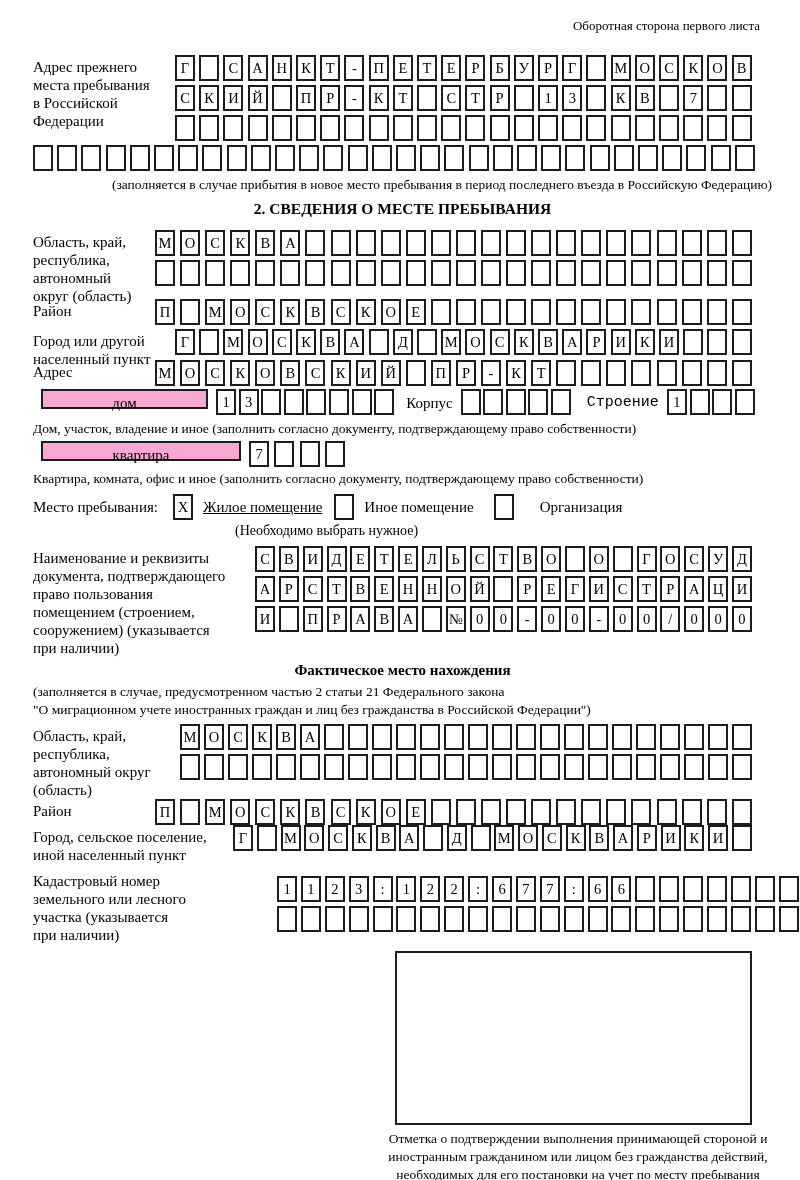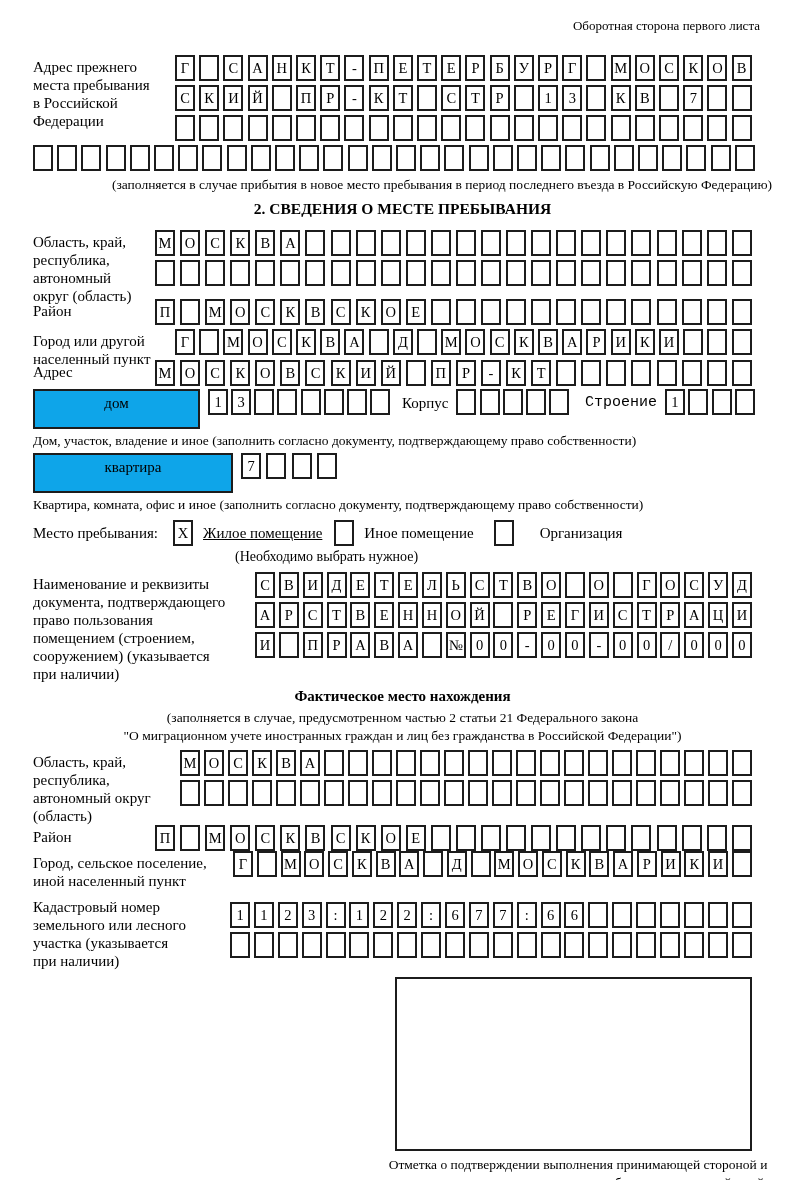--- a/index.html
+++ b/index.html
@@ -27,21 +27,21 @@
   .sec-title { font-weight:bold; text-align:center; font-size:15.5px; margin-top:7px; }
   .reg2 { margin-top:12px; }
   .reg2 .lbl, .dist2 .lbl, .street2 .lbl { width:122px; }
   .reg2 .cellrow, .dist2 .cellrow, .street2 .cellrow { width:597px; }
   .dist2 { margin-top:-6px; }
   .city2 { margin-top:4px; }
   .city2 .lbl { width:142px; }
   .city2 .cellrow { width:577px; }
   .street2 { margin-top:-8px; }
   .house-row { display:flex; align-items:flex-start; margin-top:3px; width:722px; }
-  .wbox { flex:none; border:2px solid #1c1c1c; height:40px; text-align:center; line-height:24px; background:#0ea5e9; }
+  .wbox { flex:none; border:2px solid #1c1c1c; height:20px; text-align:center; line-height:24px; background:#f9a8d4;margin-left:8px; }
   .dom-box { width:167px; margin-right:8px; }
   .house-num { width:194px; }
   .inline-lbl { flex:none; line-height:28px; }
   .korpus-lbl { margin:0 8px 0 12px; }
   .korpus-cells { width:120px; }
   .stroenie-lbl { margin:0 8px 0 16px;font-family:Liberation Mono, monospace; }
   .stroenie-cells { width:96px; }
   .small-note { font-size:13.5px; margin-top:4px; }
   .kv-row { display:flex; align-items:flex-start; margin-top:4px; }
   .kv-box { width:200px; margin-right:8px; }
@@ -49,29 +49,29 @@
   .mp-row { display:flex; align-items:center; margin-top:7px; }
   .mp-lbl { flex:none; width:140px; }
   .opt-lbl { flex:none; }
   .o1 { margin-left:10px;text-decoration:underline; } .c2 { margin-left:12px; } .o2 { margin-left:10px; }
   .c3 { margin-left:20px; } .o3 { margin-left:26px; }
   .mp-note { margin-left:202px; font-size:14px; margin-top:3px; }
   .doc { margin-top:7px; }
   .doc .lbl { width:222px; }
   .doc .cellrow { width:497px; }
   .fact-title { font-weight:bold; text-align:center; font-size:15px; margin-top:5px; }
-  .fact-note { font-size:13.5px; text-align:center; line-height:18px; margin-top:4px; }
+  .fact-note { font-size:13.5px; text-align:left; line-height:18px; margin-top:4px; }
   .freg { margin-top:5px; }
   .freg .lbl { width:147px; }
   .freg .cellrow { width:572px; }
   .fdist .lbl { width:122px; }
   .fdist .cellrow { width:597px; }
   .fcity .lbl { width:200px; }
   .fcity .cellrow { width:519px; }
-  .fcad { margin-top:5px; }
+  .fcad { margin-top:5px;gap:47px; }
   .fcad .lbl { width:197px; }
   .fcad .cellrow { width:522px; }
   .fcad .rowstack { margin-top:7px; }
   .stamp { margin-left:362px; width:357px; height:174px; border:2.5px solid #1c1c1c; margin-top:7px; background:#fff; }
   .stamp-caption { margin-left:322px; width:446px; text-align:center; font-size:13.5px; line-height:18px; margin-top:5px; }
 </style>
 </head>
 <body>
 
 <div class="hdr-note">Оборотная сторона первого листа</div>

